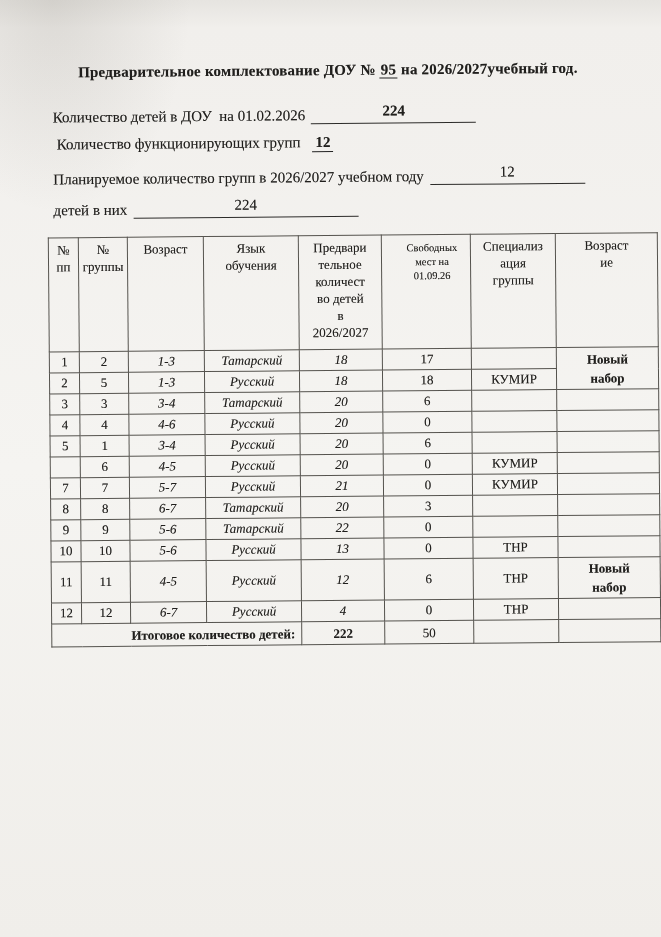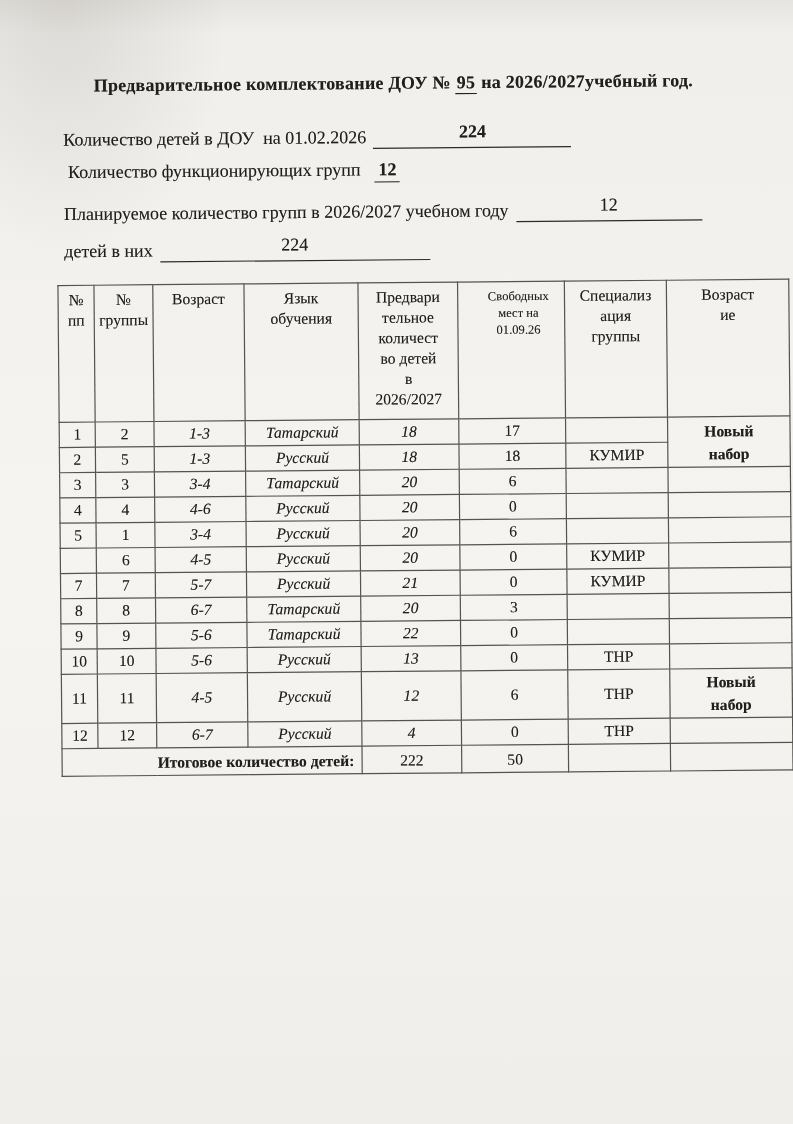--- a/index.html
+++ b/index.html
@@ -48,21 +48,21 @@
   thead th{
     font-weight:normal;vertical-align:top;
     height:106px;line-height:17px;padding-top:3px;
   }
   thead th:nth-child(6){font-size:10.5px;line-height:14px;padding-top:6px;padding-left:14px;}
   tbody td{height:18px;line-height:18px;vertical-align:middle;}
   tbody td:nth-child(3),tbody td:nth-child(4),tbody td:nth-child(5){font-style:italic;}
   tbody td:nth-child(8){font-weight:bold;line-height:19px;border-radius:19px;}
   tfoot td{height:20px;line-height:19px;}
   .total-label{font-weight:bold;text-align:right;padding-right:6px;}
-  .b{font-weight:normal;}
+  .b{font-weight:bold;}
 </style>
 </head>
 <body>
 
 <div class="sheet">
 
   <h1 class="title"><span>Предварительное комплектование ДОУ № </span><span class="u">95</span><span> на 2026/2027учебный год.</span></h1>
 
   <div class="line first"><span class="lbl">Количество детей в ДОУ  на 01.02.2026</span><span class="blank w165 bold">224</span></div>
 

